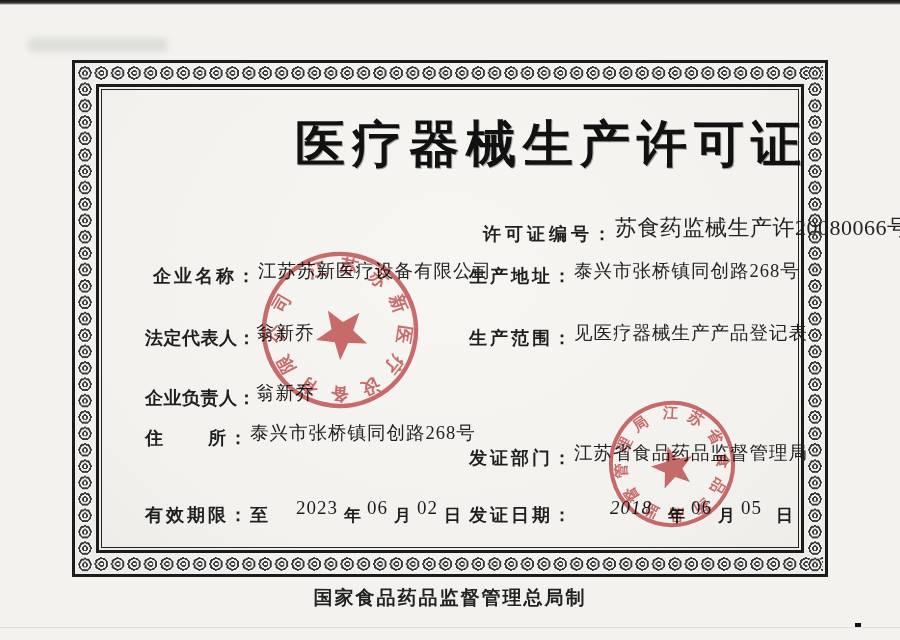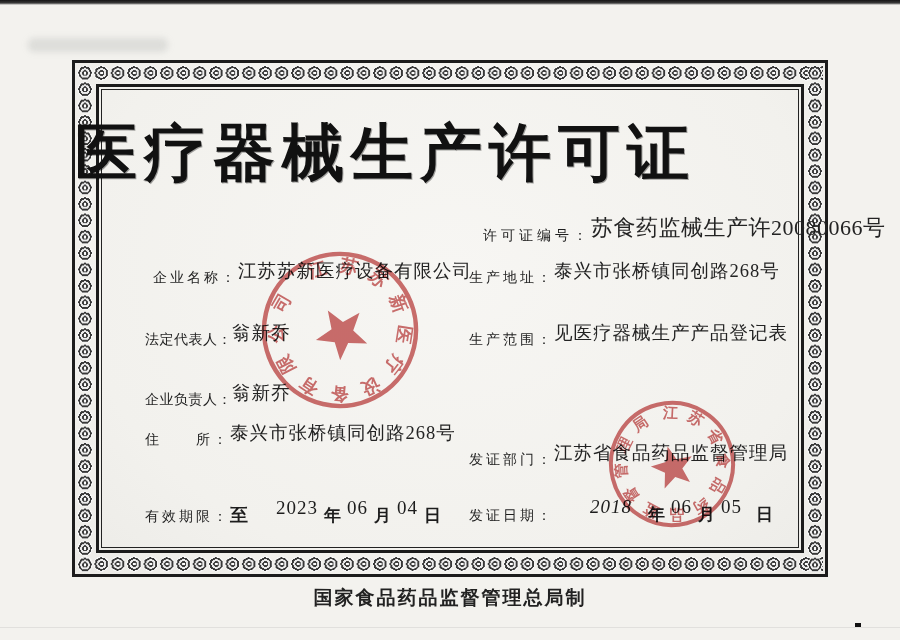--- a/index.html
+++ b/index.html
@@ -35,28 +35,28 @@
   .orn-h.top { top:2px; } .orn-h.bottom { bottom:2px; }
   .orn-v { top:2px; bottom:2px; width:16px; background-size:16px 16.4px; background-repeat:repeat-y; }
   .orn-v.left { left:2px; } .orn-v.right { right:2px; }
   .inner-frame { position:absolute; inset:21px; border:3px solid #1b1b1b; }
   .inner-frame::after { content:""; position:absolute; inset:2px; border:1px solid #222; }
 
   .content { position:absolute; inset:0; }
 
   .cert-title {
     position:absolute; left:0; right:17px; top:48px;
-    text-align:left; font-size:62px; font-weight:900;
+    text-align:right; font-size:50px; font-weight:900;
     letter-spacing:7px; color:#111;
     font-family:"Liberation Sans", sans-serif;
     text-shadow:1px 1px 0 rgba(0,0,0,.35);
   }
 
   .row { position:absolute; white-space:nowrap; }
-  .lbl { font-weight:400; font-size:14px; letter-spacing:3px; color:#1f1f1f; }
+  .lbl { font-weight:700; font-size:18px; letter-spacing:3px; color:#1f1f1f; }
   .lbl.tight { letter-spacing:0.5px; }
   .val {
     font-family:"Liberation Serif", serif;
     font-size:18.5px; color:#232323; letter-spacing:1px;
     display:inline-block; transform:translateY(-5px);
   }
   .val.small { font-size:22px; letter-spacing:0.5px; }
 
   .daterow { display:inline-flex; align-items:baseline; }
   .daterow .unit { font-weight:700; font-size:17px; margin:0 6px; }
@@ -125,21 +125,21 @@
     </div>
 
     <div class="row" style="left:70px; top:440px;">
       <span class="daterow">
         <span class="lbl">有效期限：</span>
         <span class="pre">至</span>
         <span class="num">2023</span>
         <span class="unit">年</span>
         <span class="num">06</span>
         <span class="unit">月</span>
-        <span class="num">04</span>
+        <span class="num">02</span>
         <span class="unit">日</span>
       </span>
     </div>
     <div class="row" style="left:394px; top:440px;">
       <span class="daterow">
         <span class="lbl">发证日期：</span>
         <span class="num" style="margin-left:36px;font-style:italic;">2018</span>
         <span class="unit" style="margin-left:16px;">年</span>
         <span class="num">06</span>
         <span class="unit">月</span>

